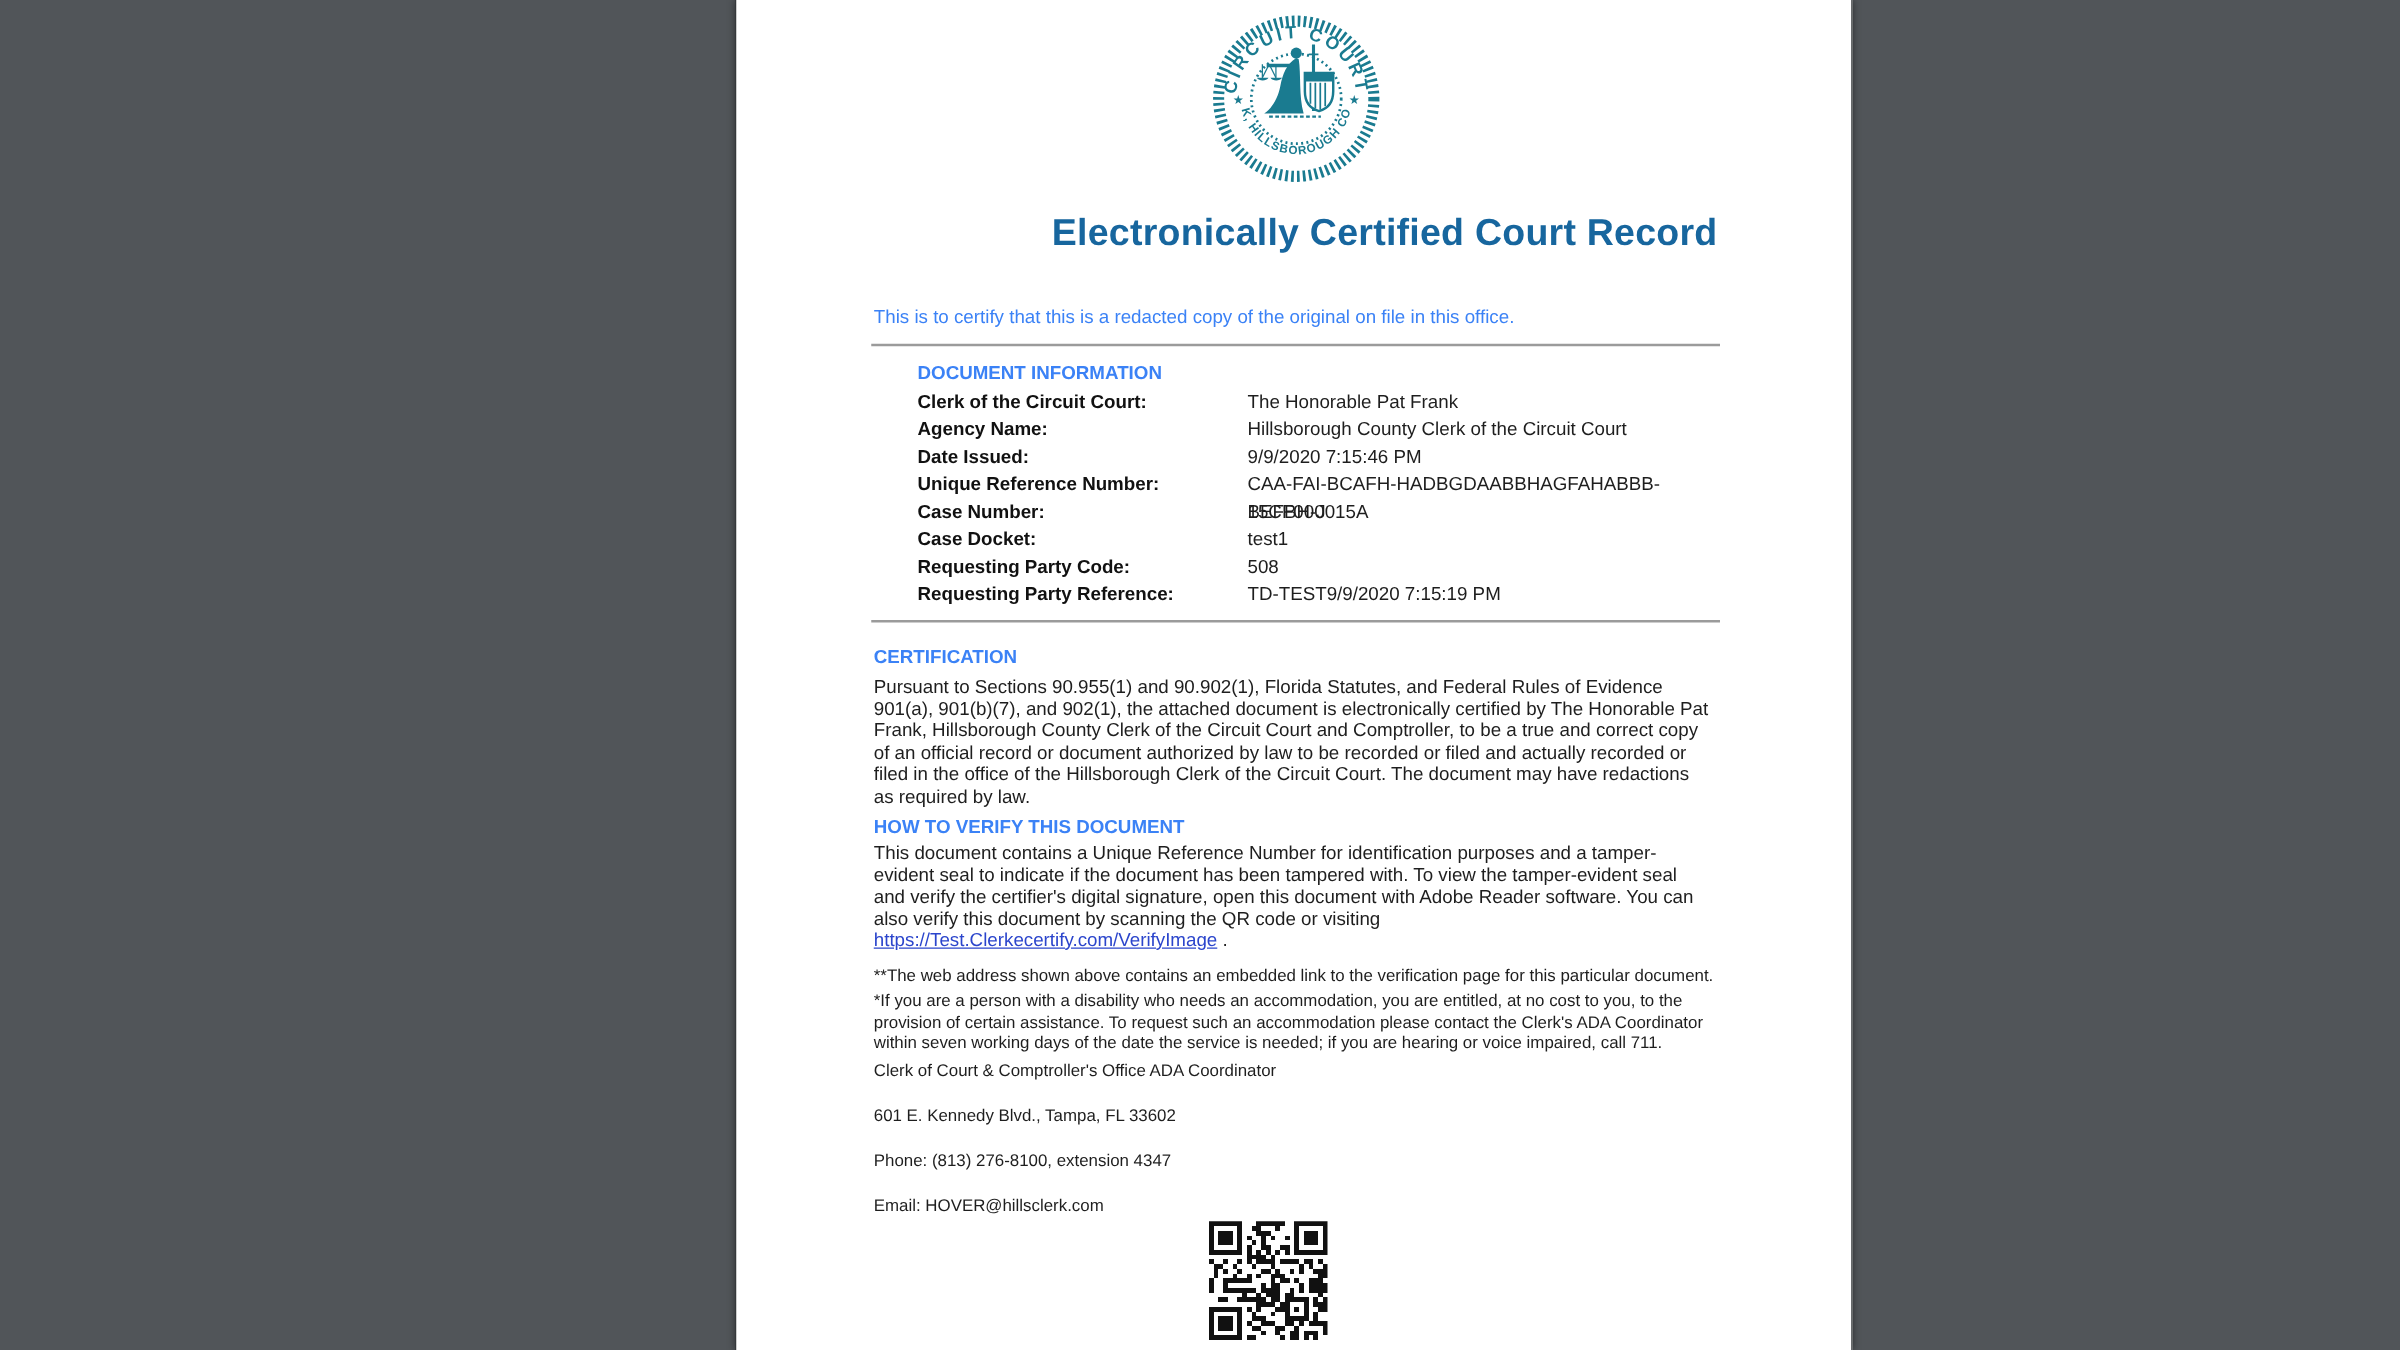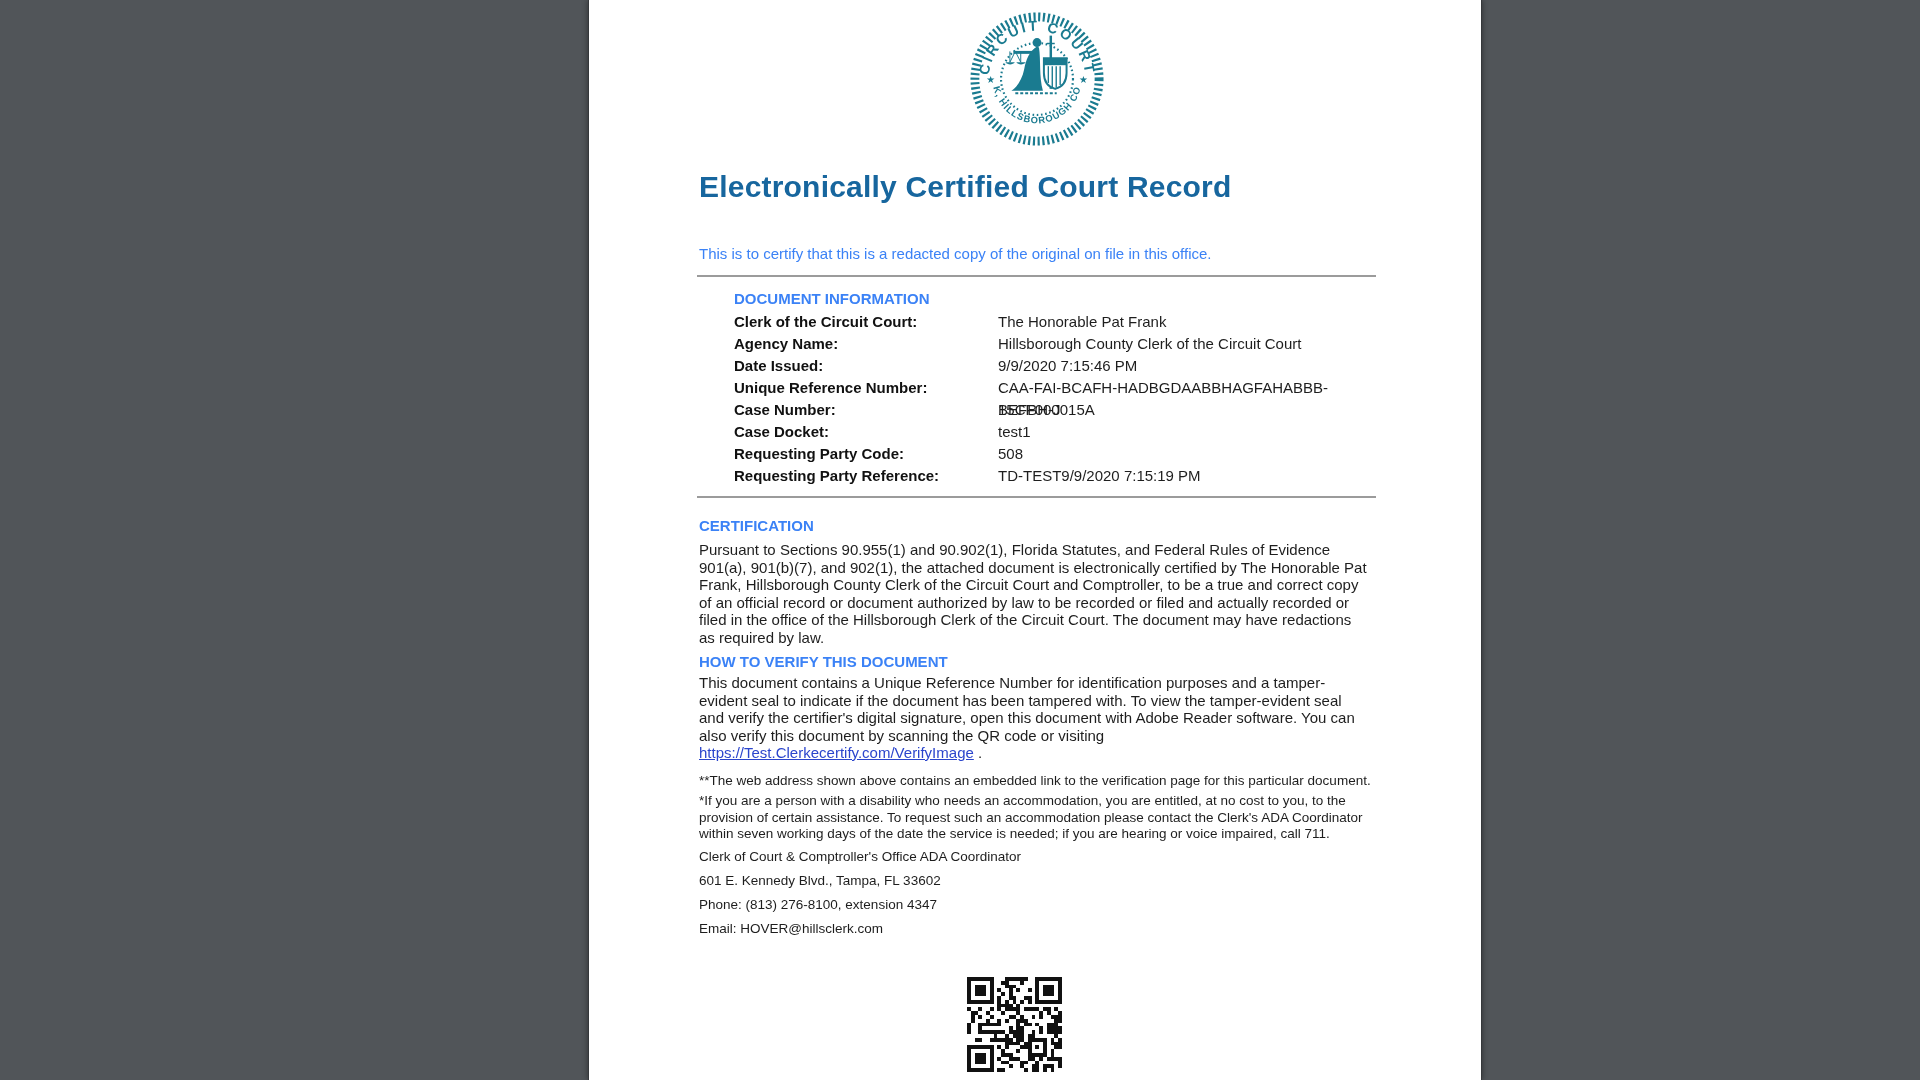--- a/index.html
+++ b/index.html
@@ -2,39 +2,39 @@
 <html><head>
 <meta charset="utf-8">
 <style>
   html,body{margin:0;padding:0;background:#515559;width:1920px;height:1080px;overflow:hidden;
     font-family:"Liberation Sans","DejaVu Sans",sans-serif;}
   .viewport{position:relative;width:1920px;height:1080px;background:#515559;}
   .page{position:absolute;left:588px;top:0;width:894px;height:1080px;background:#ffffff;
     border-left:1px solid #35383b;border-right:1px solid #35383b;box-shadow:0 0 6px rgba(0,0,0,.45);
     box-sizing:border-box;padding:0 107px 0 110px;color:#1e1e1e;}
   .seal-wrap{text-align:center;margin:10px 0 0 0;height:140px;}
-  .doc-title{margin-top:20px;text-align:left;font-size:30px;font-weight:bold;color:#17669e;letter-spacing:.2px;}
+  .doc-title{margin-top:20px;text-align:right;font-size:30px;font-weight:bold;color:#17669e;letter-spacing:.2px;}
   .certify-line{margin-top:41px;font-size:15px;color:#3b82f6;}
   .rule{height:2px;background:#9b9b9b;margin-left:-2px;width:679px;border:0;}
   .rule.top{margin-top:13px;}
   .rule.bottom{margin-top:9px;}
   .section-heading{font-size:15px;font-weight:bold;color:#3b82f6;}
   .docinfo-heading{margin-top:13px;padding-left:35px;}
   .info-rows{margin-top:4px;}
   .info-row{display:flex;padding-left:35px;height:22px;line-height:22px;font-size:15px;}
   .info-label{font-weight:bold;width:264px;flex:0 0 264px;color:#111;}
   .info-value{color:#1e1e1e;}
   .cert-heading{margin-top:19px;}
   .body-para{margin-top:7px;font-size:15px;line-height:17.5px;max-width:668px;color:#1e1e1e;}
   .verify-heading{margin-top:7px;}
   .verify-para{margin-top:4px;}
   a.verify-link{color:#2b45cc;text-decoration:underline;}
   .footnote{margin-top:11px;font-size:13.5px;line-height:16.5px;max-width:676px;color:#1e1e1e;}
   .footnote.tight{margin-top:4px;}
-  .contact-line{margin-top:8px;font-size:13.5px;line-height:16px;color:#1e1e1e;}
+  .contact-line{margin-top:20px;font-size:13.5px;line-height:16px;color:#1e1e1e;}
   .contact-line.first{margin-top:6px;}
   .qr{position:absolute;left:378px;top:977px;width:95px;height:95px;}
   .qr svg{shape-rendering:crispEdges;}
 </style>
 </head>
 <body>
 
 <div class="viewport">
   <div class="page">
 

